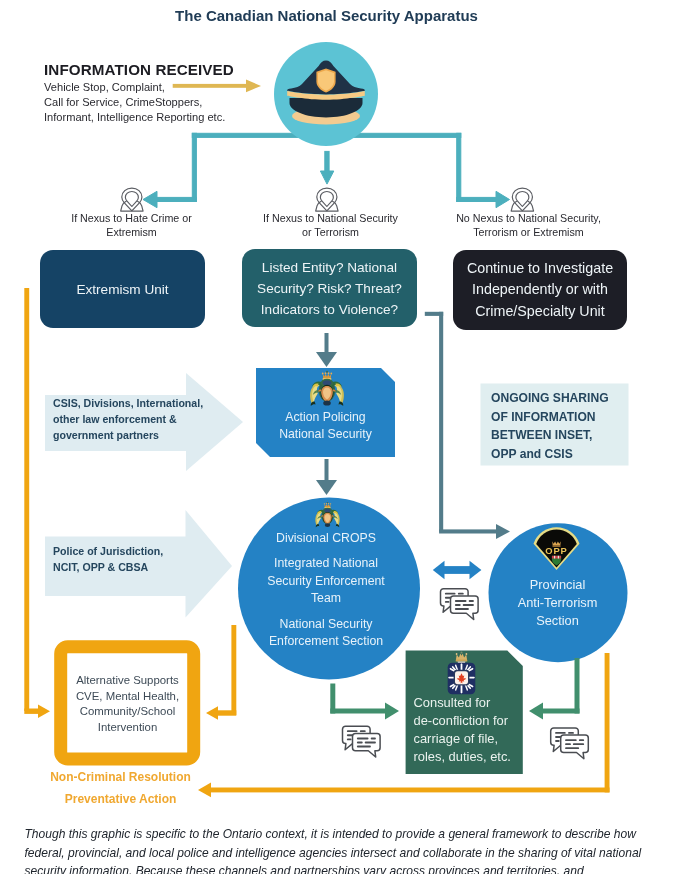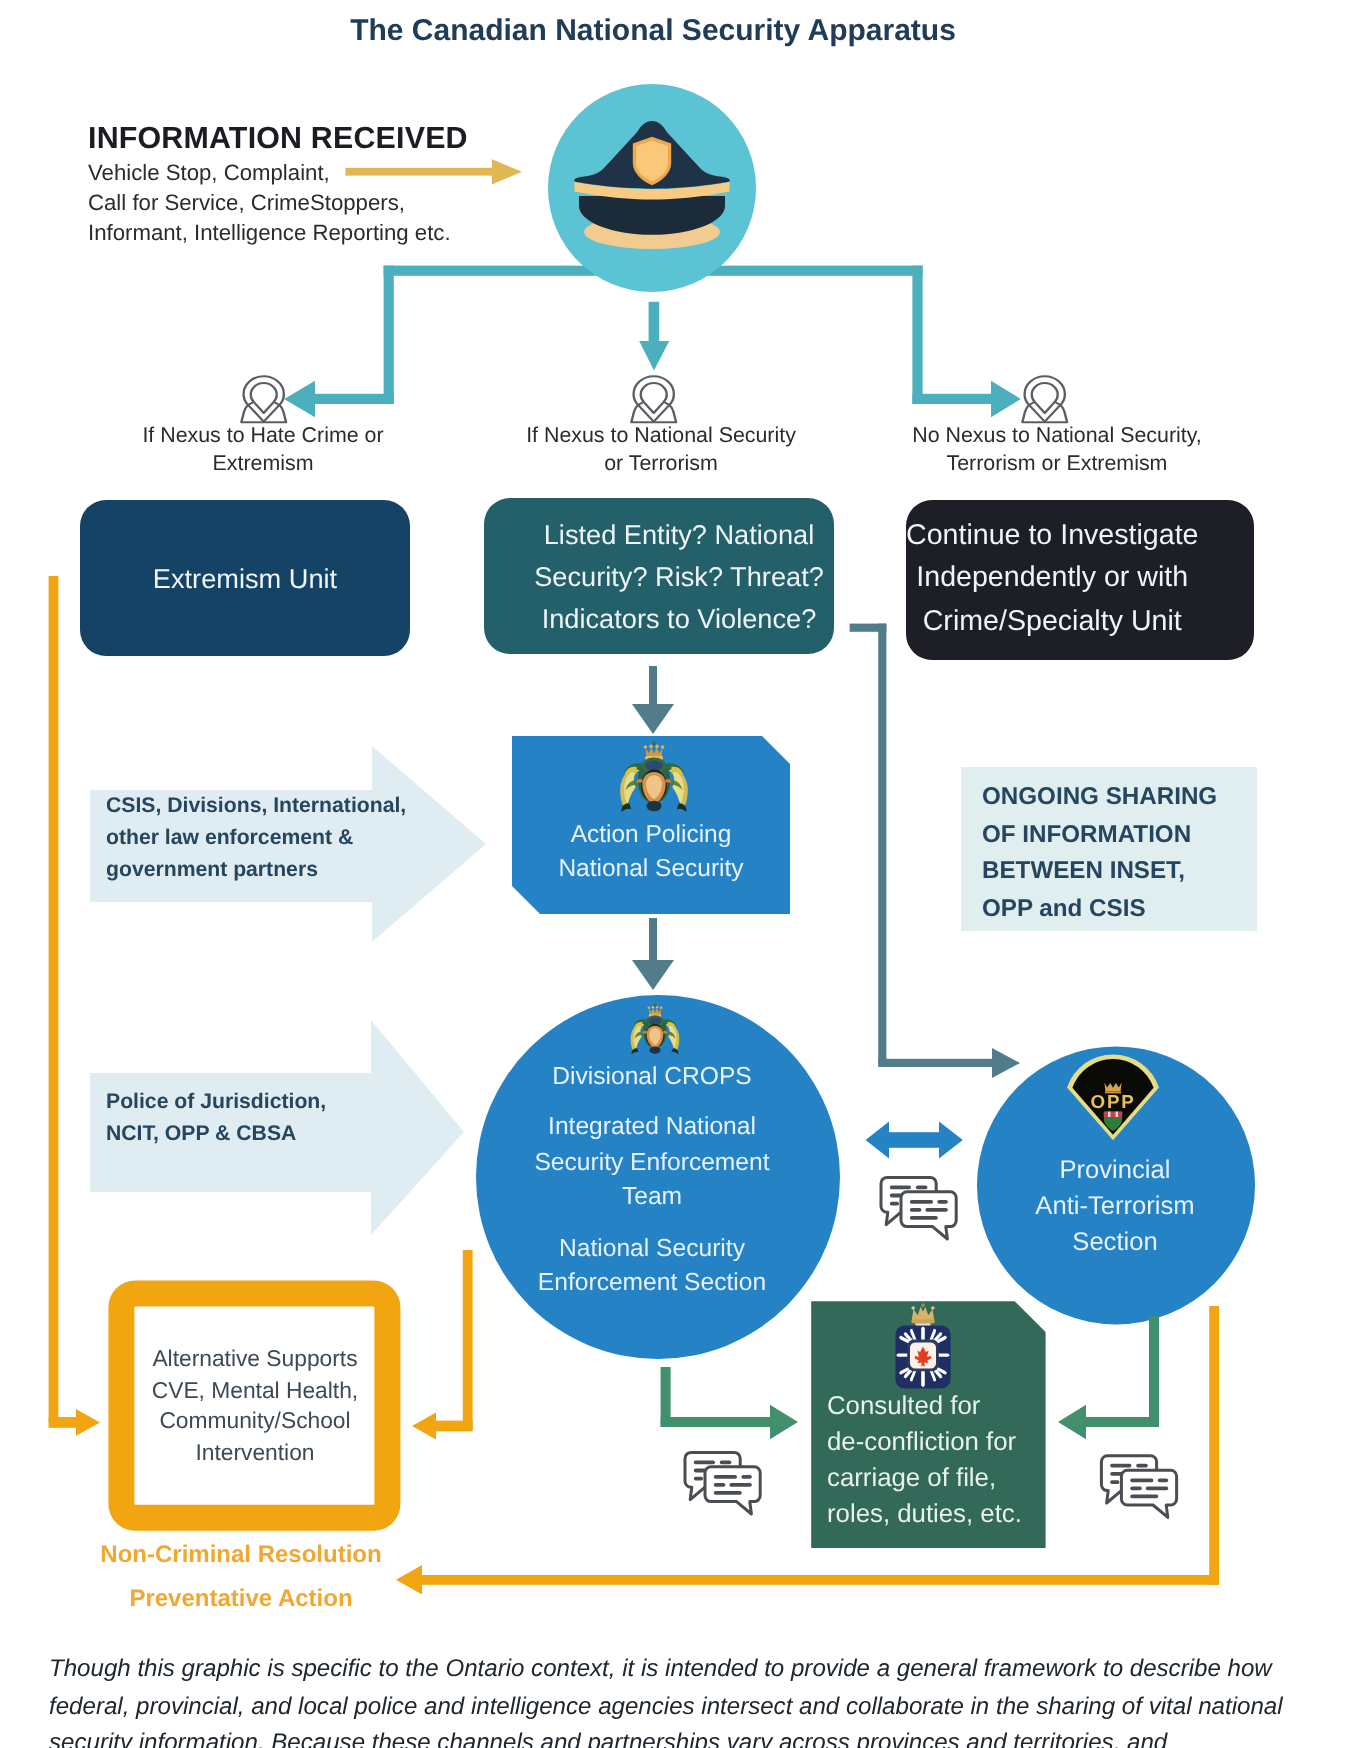--- a/index.html
+++ b/index.html
@@ -272,28 +272,28 @@
   <div class="abs nexlbl" style="left:438px;top:212px;width:181px">
     <div>No Nexus to National Security,</div>
       <div>Terrorism or Extremism</div>
   </div>
 
   <div class="abs boxlabel" style="left:40px;top:250px;width:165px;height:78px;display:flex;align-items:center;justify-content:center;text-align:center;">
     <div>
         <div>Extremism Unit</div>
       </div>
   </div>
-  <div class="abs boxlabel" style="left:242px;top:249px;width:175px;height:78px;display:flex;align-items:center;justify-content:center;text-align:center;padding-left:10px;">
+  <div class="abs boxlabel" style="left:242px;top:249px;width:175px;height:78px;display:flex;align-items:center;justify-content:center;text-align:center;">
     <div>
         <div>Listed Entity?  National</div>
         <div>Security? Risk? Threat?</div>
         <div>Indicators to Violence?</div>
       </div>
   </div>
-  <div class="abs boxlabel" style="left:453px;top:250px;width:174px;height:80px;font-size:14.3px;line-height:21.5px;display:flex;align-items:center;text-align:center;">
+  <div class="abs boxlabel" style="left:453px;top:250px;width:174px;height:80px;font-size:14.3px;line-height:21.5px;display:flex;align-items:center;justify-content:center;text-align:center;">
     <div>
         <div>Continue to Investigate</div>
         <div>Independently or with</div>
         <div>Crime/Specialty Unit</div>
       </div>
   </div>
 
   <div class="abs banner" style="left:53px;top:395px;width:180px;">
     <div>CSIS, Divisions, International,</div>
       <div>other law enforcement &amp;</div>

